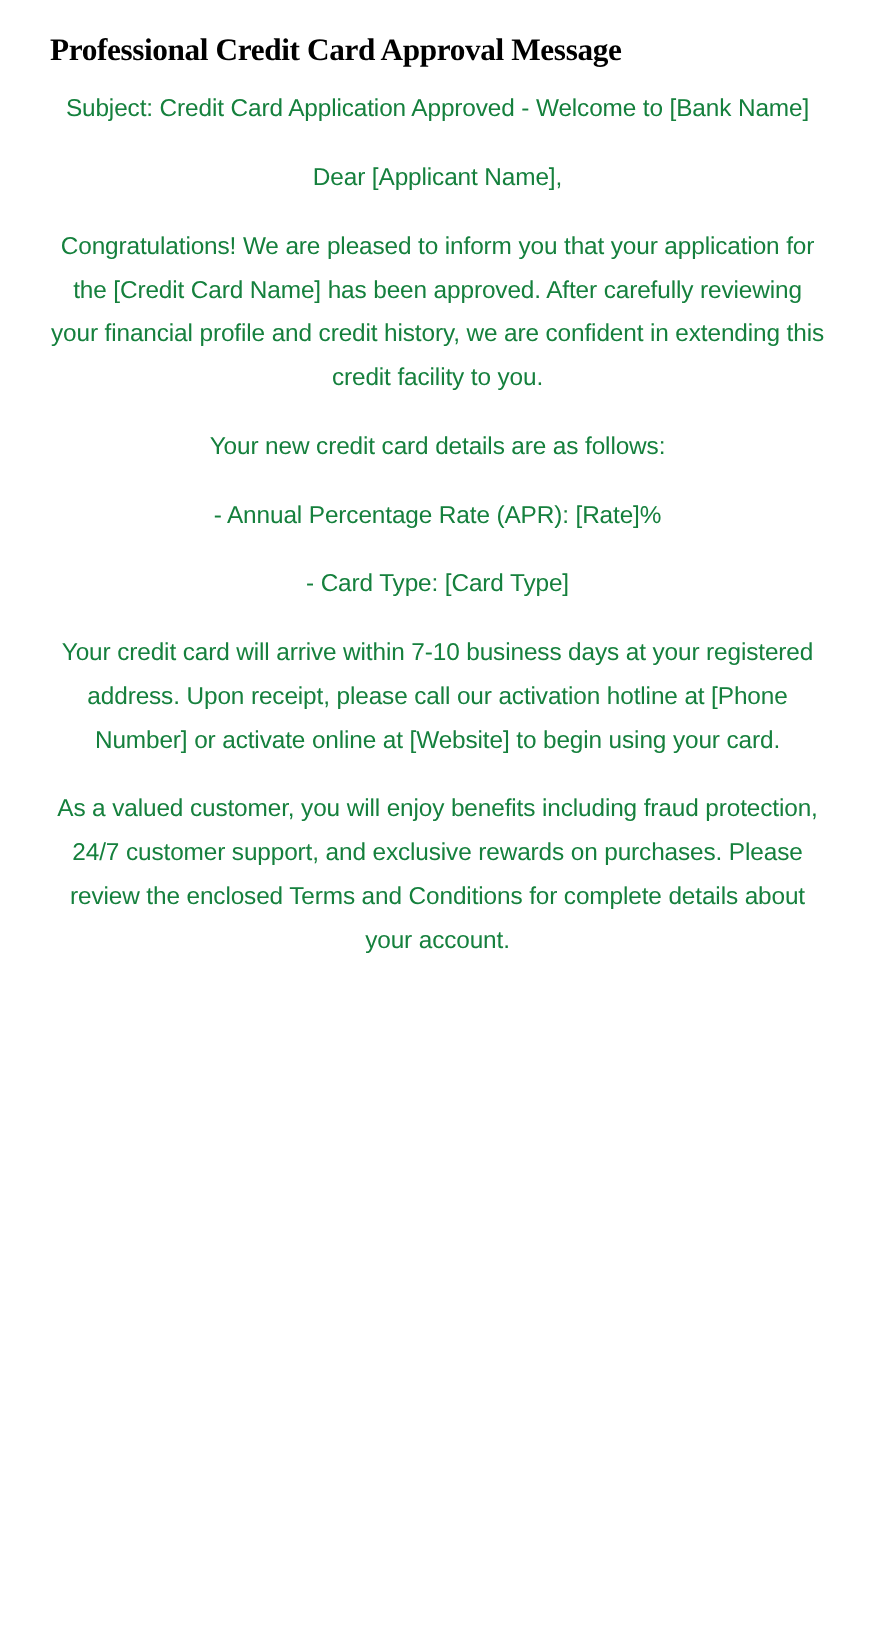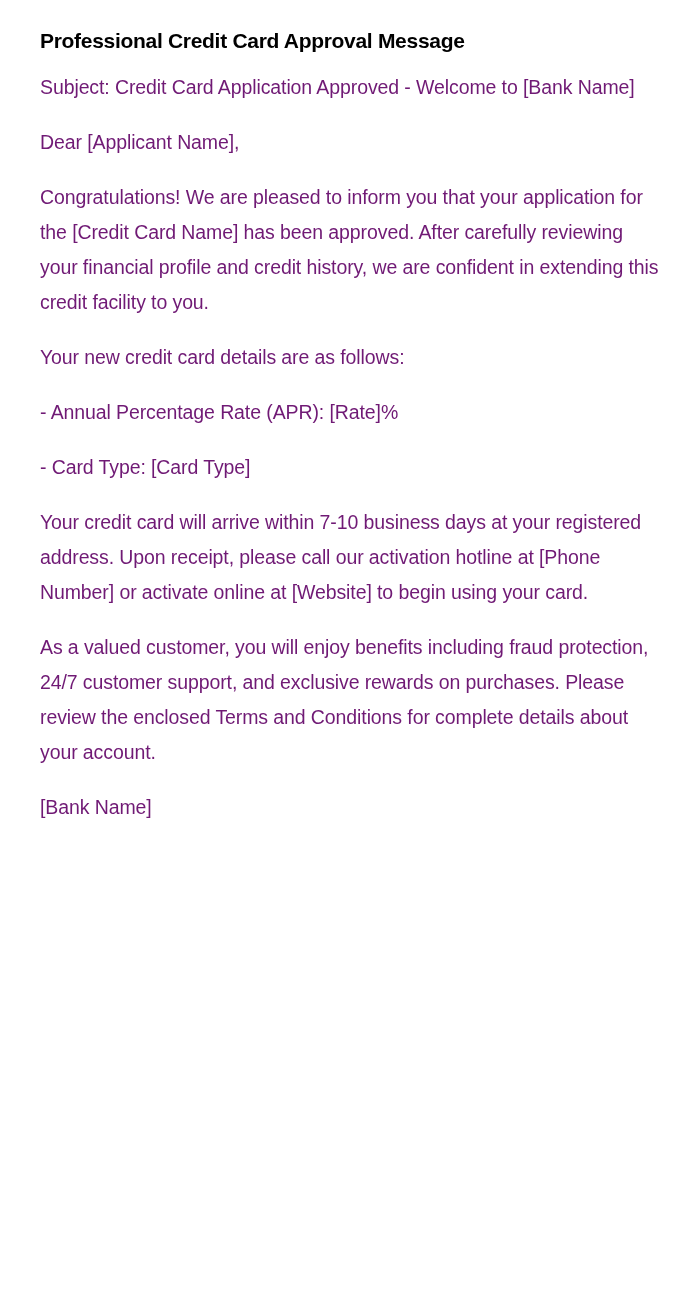--- a/index.html
+++ b/index.html
@@ -9,43 +9,43 @@
       overflow: hidden;
       font-family: "Liberation Sans", sans-serif;
       color: #111111;
     }
     .page {
       padding: 24px 40px 0 40px;
       box-sizing: border-box;
       width: 700px;
     }
     h1 {
-      font-family: Liberation Sans, sans-serif;
-      font-size: 21px;
+      font-family: Liberation Serif, serif;
+      font-size: 25px;
       font-weight: bold;
       margin: 0 0 12px 0;
       line-height: 34px;
       letter-spacing: -0.3px;
       color: #000000;
     }
     p {
       margin: 0 0 20px 0;
       font-size: 19.5px;
       line-height: 35px;
       letter-spacing: -0.1px;
-      color: #701a75;
+      color: #15803d;
+      text-align: center;
     }
   </style>
 </head>
 <body>
 
 <div class="page">
   <h1>Professional Credit Card Approval Message</h1>
   <p>Subject: Credit Card Application Approved - Welcome to [Bank Name]</p>
   <p>Dear [Applicant Name],</p>
   <p>Congratulations! We are pleased to inform you that your application for the [Credit Card Name] has been approved. After carefully reviewing your financial profile and credit history, we are confident in extending this credit facility to you.</p>
   <p>Your new credit card details are as follows:</p>
   <p>- Annual Percentage Rate (APR): [Rate]%</p>
   <p>- Card Type: [Card Type]</p>
   <p>Your credit card will arrive within 7-10 business days at your registered address. Upon receipt, please call our activation hotline at [Phone Number] or activate online at [Website] to begin using your card.</p>
   <p>As a valued customer, you will enjoy benefits including fraud protection, 24/7 customer support, and exclusive rewards on purchases. Please review the enclosed Terms and Conditions for complete details about your account.</p>
-  <p>[Bank Name]</p>
 </div>
 
 </body></html>

